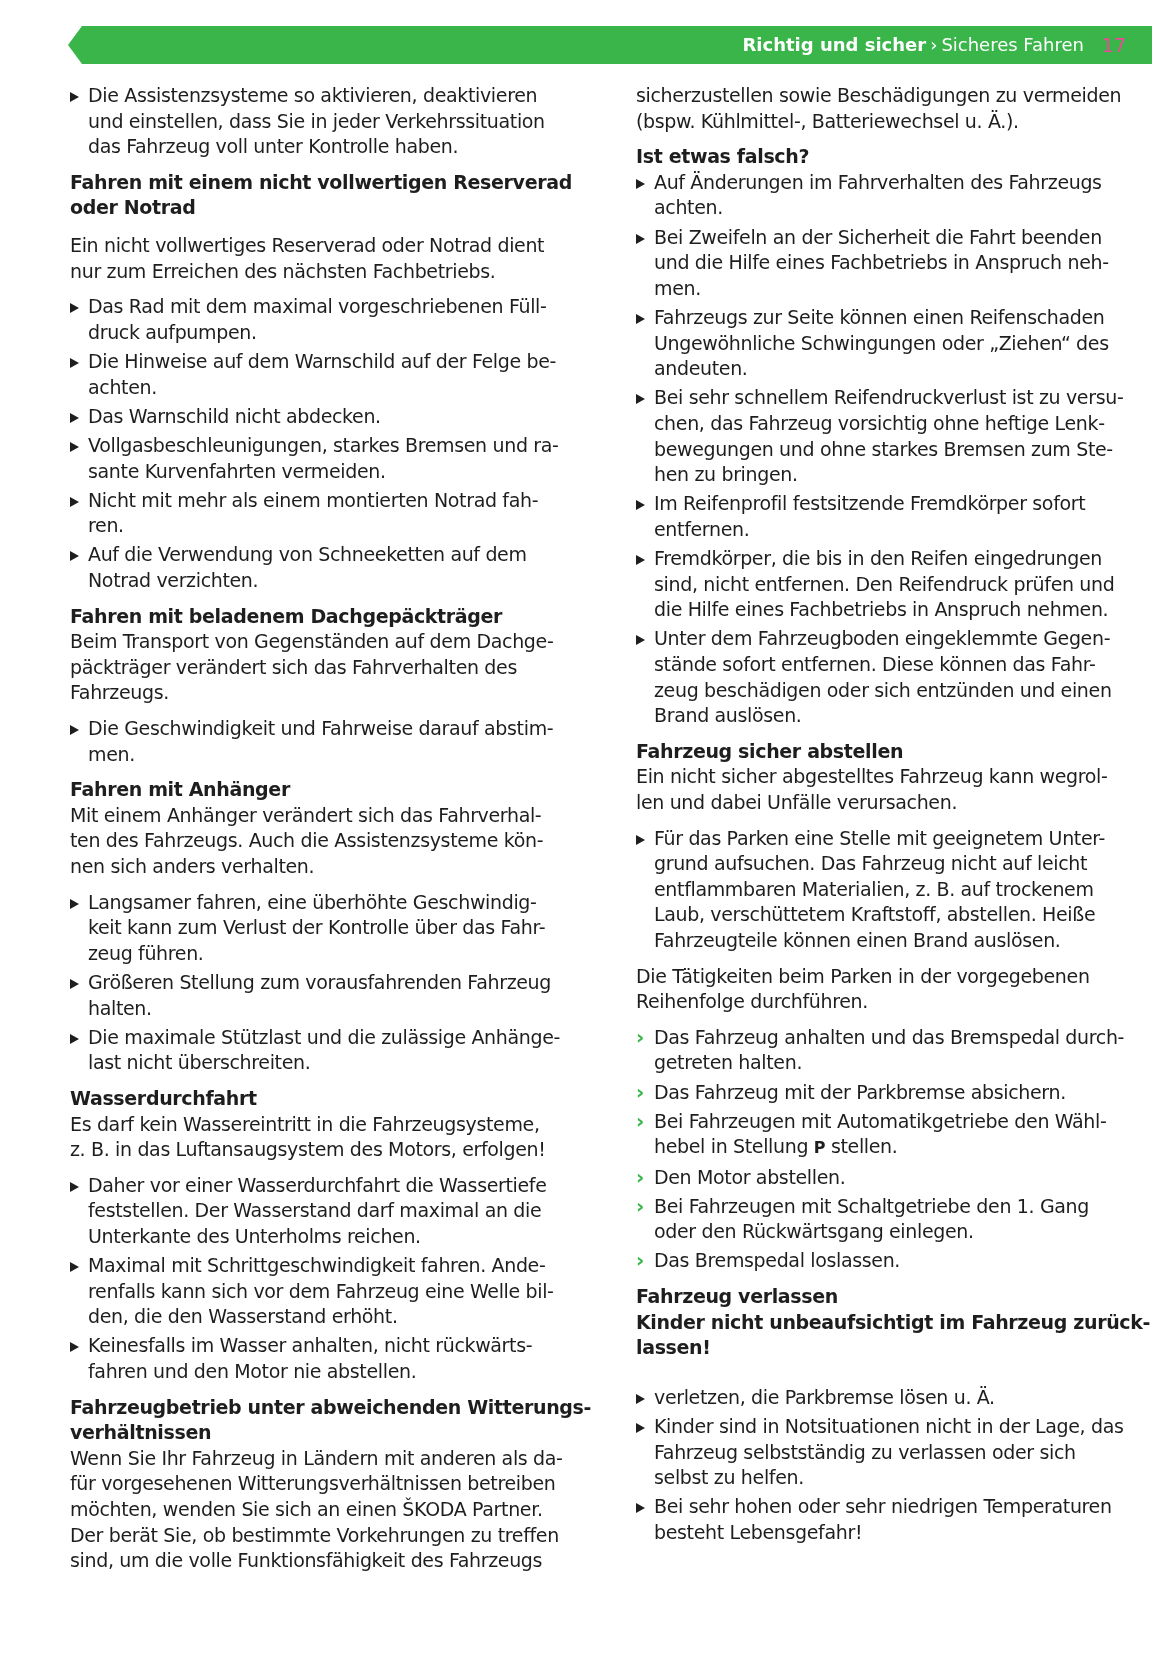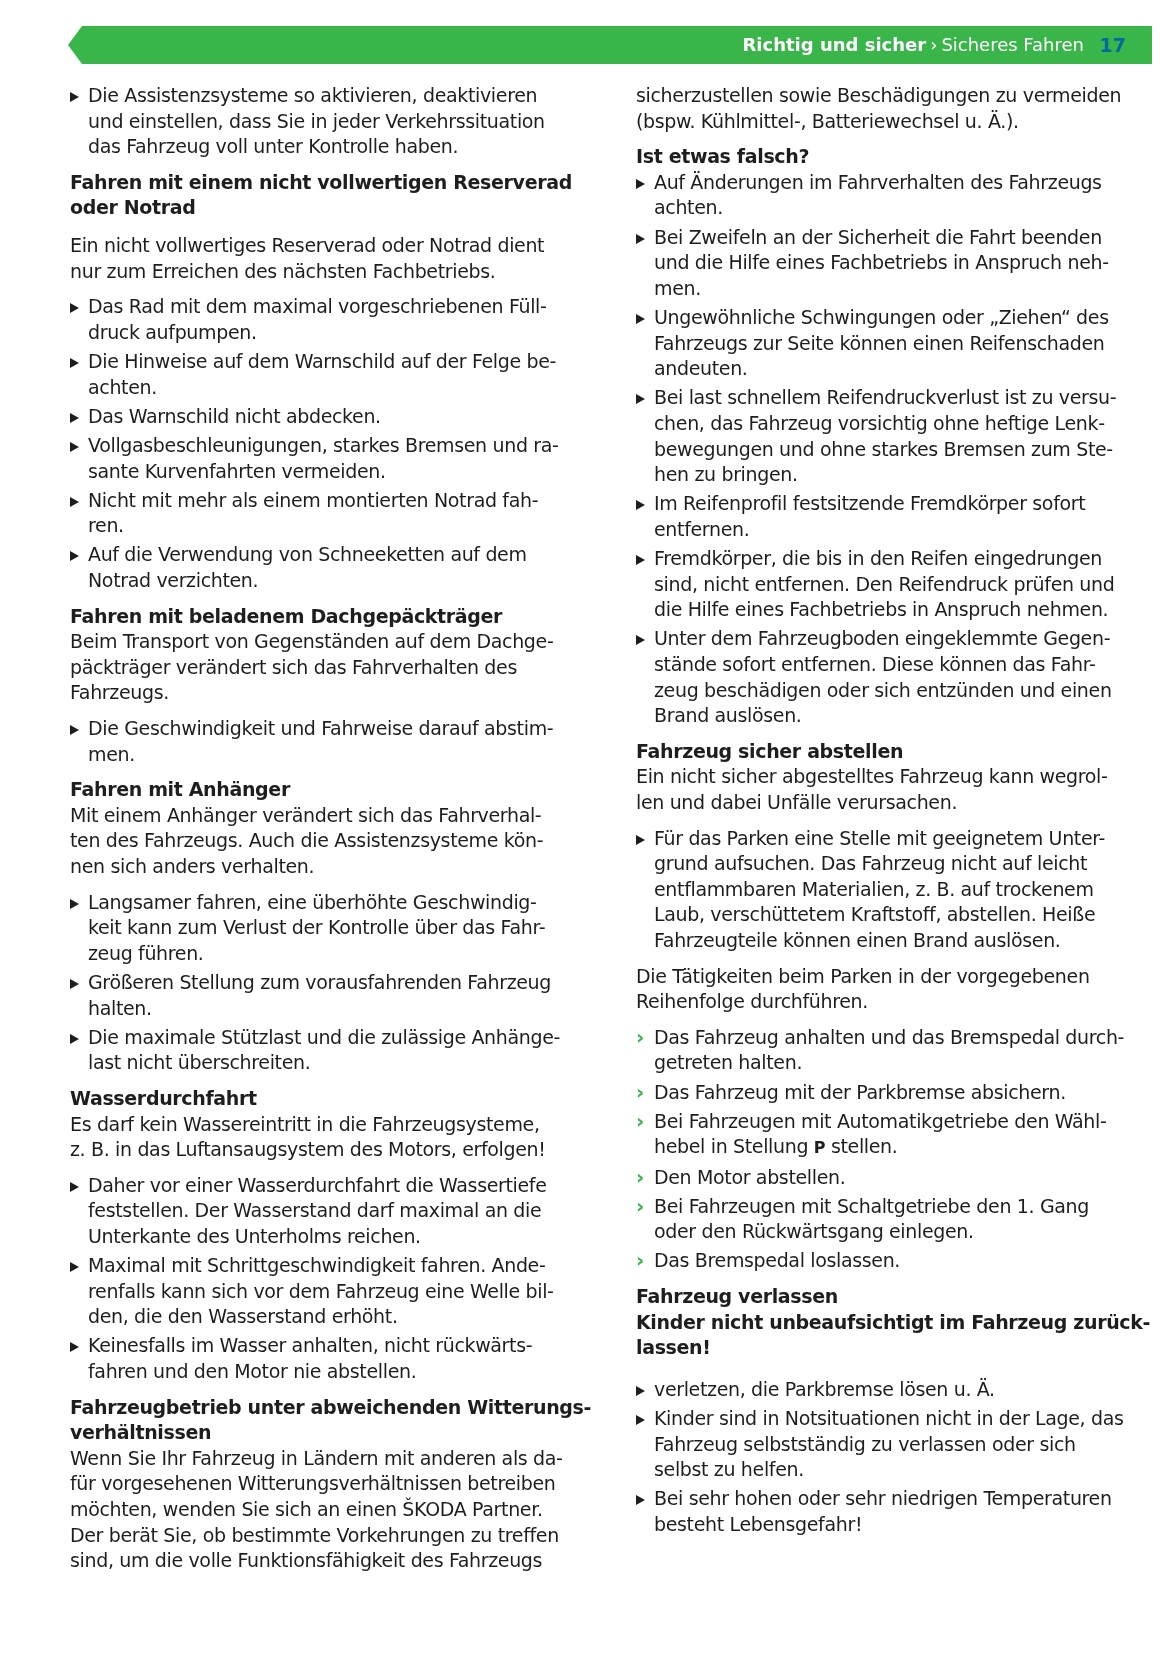--- a/index.html
+++ b/index.html
@@ -14,21 +14,21 @@
       clip-path: polygon(14px 0, 100% 0, 100% 100%, 14px 100%, 0 50%);
     }
     .header-text {
       position: absolute; right: 82px; top: 33px;
       font-size: 18px; color: #ffffff; line-height: 24px; white-space: nowrap;
     }
     .header-text .chapter { font-weight: bold; }
     .header-text .sep { margin: 0 4px; }
     .page-num {
       position: absolute; right: 40px; top: 33px; font-size: 19px;
-      font-weight: bold; color: #0369a1; line-height: 24px;
+      font-weight: normal; color: #ec4899; line-height: 24px;
     }
     .col {
       position: absolute; top: 83px; width: 500px;
       font-size: 19px; line-height: 25.6px; letter-spacing: -0.35px;
     }
     .col.left { left: 70px; }
     .col.right { left: 636px; }
     .line { display: block; white-space: nowrap; }
     .h { font-weight: bold; }
     .block { margin-bottom: 10px; }
@@ -197,27 +197,27 @@
         <span class="line">achten.</span>
       </div>
       <div class="item">
         <span class="bullet"></span>
         <span class="line">Bei Zweifeln an der Sicherheit die Fahrt beenden</span>
         <span class="line">und die Hilfe eines Fachbetriebs in Anspruch neh-</span>
         <span class="line">men.</span>
       </div>
       <div class="item">
         <span class="bullet"></span>
+        <span class="line">Fahrzeugs zur Seite können einen Reifenschaden</span>
         <span class="line">Ungewöhnliche Schwingungen oder „Ziehen“ des</span>
-        <span class="line">Fahrzeugs zur Seite können einen Reifenschaden</span>
         <span class="line">andeuten.</span>
       </div>
       <div class="item">
         <span class="bullet"></span>
-        <span class="line">Bei last schnellem Reifendruckverlust ist zu versu-</span>
+        <span class="line">Bei sehr schnellem Reifendruckverlust ist zu versu-</span>
         <span class="line">chen, das Fahrzeug vorsichtig ohne heftige Lenk-</span>
         <span class="line">bewegungen und ohne starkes Bremsen zum Ste-</span>
         <span class="line">hen zu bringen.</span>
       </div>
       <div class="item">
         <span class="bullet"></span>
         <span class="line">Im Reifenprofil festsitzende Fremdkörper sofort</span>
         <span class="line">entfernen.</span>
       </div>
       <div class="item">
@@ -277,21 +277,21 @@
       <div class="item">
         <span class="chev">›</span>
         <span class="line">Bei Fahrzeugen mit Schaltgetriebe den 1. Gang</span>
         <span class="line">oder den Rückwärtsgang einlegen.</span>
       </div>
       <div class="item">
         <span class="chev">›</span>
         <span class="line">Das Bremspedal loslassen.</span>
       </div>
     </div>
-  <div class="h" style="margin-bottom:16px">
+  <div class="h" style="margin-bottom:24px">
       <span class="line">Fahrzeug verlassen</span>
       <span class="line">Kinder nicht unbeaufsichtigt im Fahrzeug zurück-</span>
       <span class="line">lassen!</span>
     </div>
   <div class="list">
       <div class="item">
         <span class="bullet"></span>
         <span class="line">verletzen, die Parkbremse lösen u. Ä.</span>
       </div>
       <div class="item">

